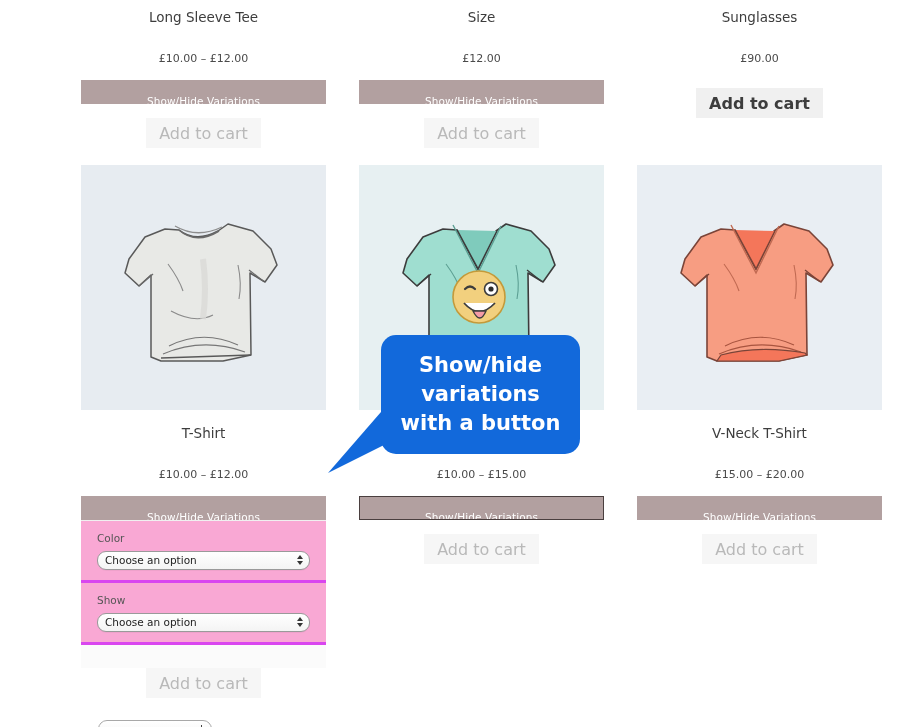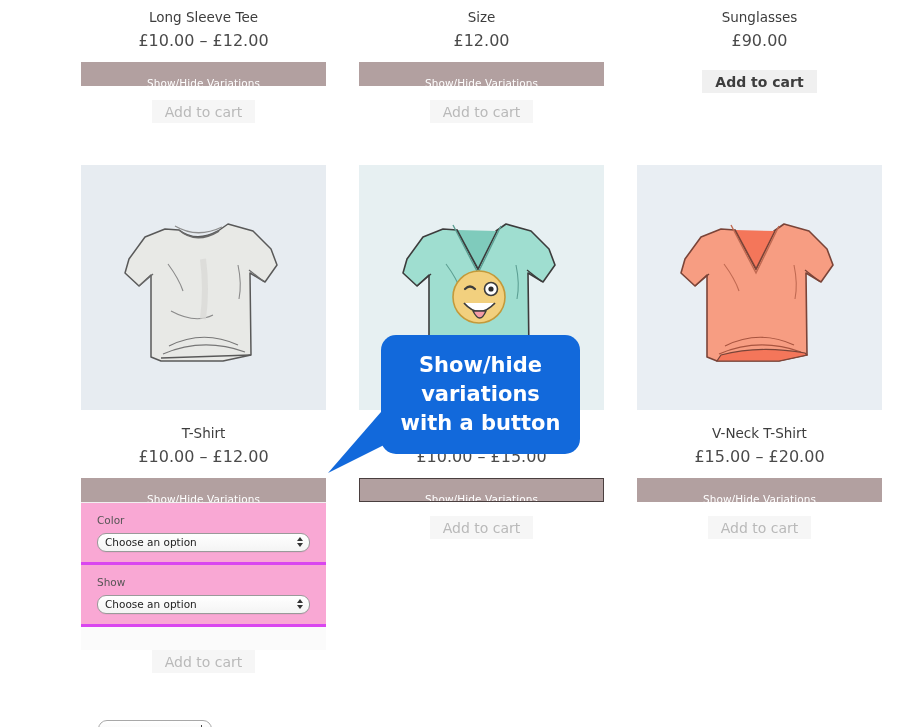--- a/index.html
+++ b/index.html
@@ -45,24 +45,24 @@
   .product-title {
     font-size: 13.5px;
     color: #3d3d3d;
     text-align: right;
     margin-top: 14px;
     line-height: 18px;
     font-weight: 400;
   }
 
   .product-price {
-    font-size: 16px;
+    font-size: 11px;
     color: #4a4a4a;
     text-align: left;
-    margin-top: 7px;
+    margin-top: 25px;
     line-height: 15px;
   }
 
   
   .showhide-btn {
     display: block;
     width: 245px;
     height: 19px;
     line-height: 19px;
     background: #b2a0a0;
@@ -78,26 +78,26 @@
   }
   .showhide-btn.focused {
     outline: 1.5px solid #4a3f3f;
     outline-offset: -1px;
   }
 
   
   .addcart-btn {
     display: block;
     min-width: 79px;
-    height: 23px;
+    height: 30px;
     line-height: 25px;
     padding: 0 13px;
     background: #f6f6f6;
     color: #b9b9b9;
-    font-size: 14px;
+    font-size: 16px;
     border: none;
     margin-top: 14px;
     font-family: inherit;
     cursor: default;
   }
   .addcart-btn.enabled {
     background: #f0f0f0;
     color: #3d3d3d;
     font-weight: 600;
     min-width: 72px;

